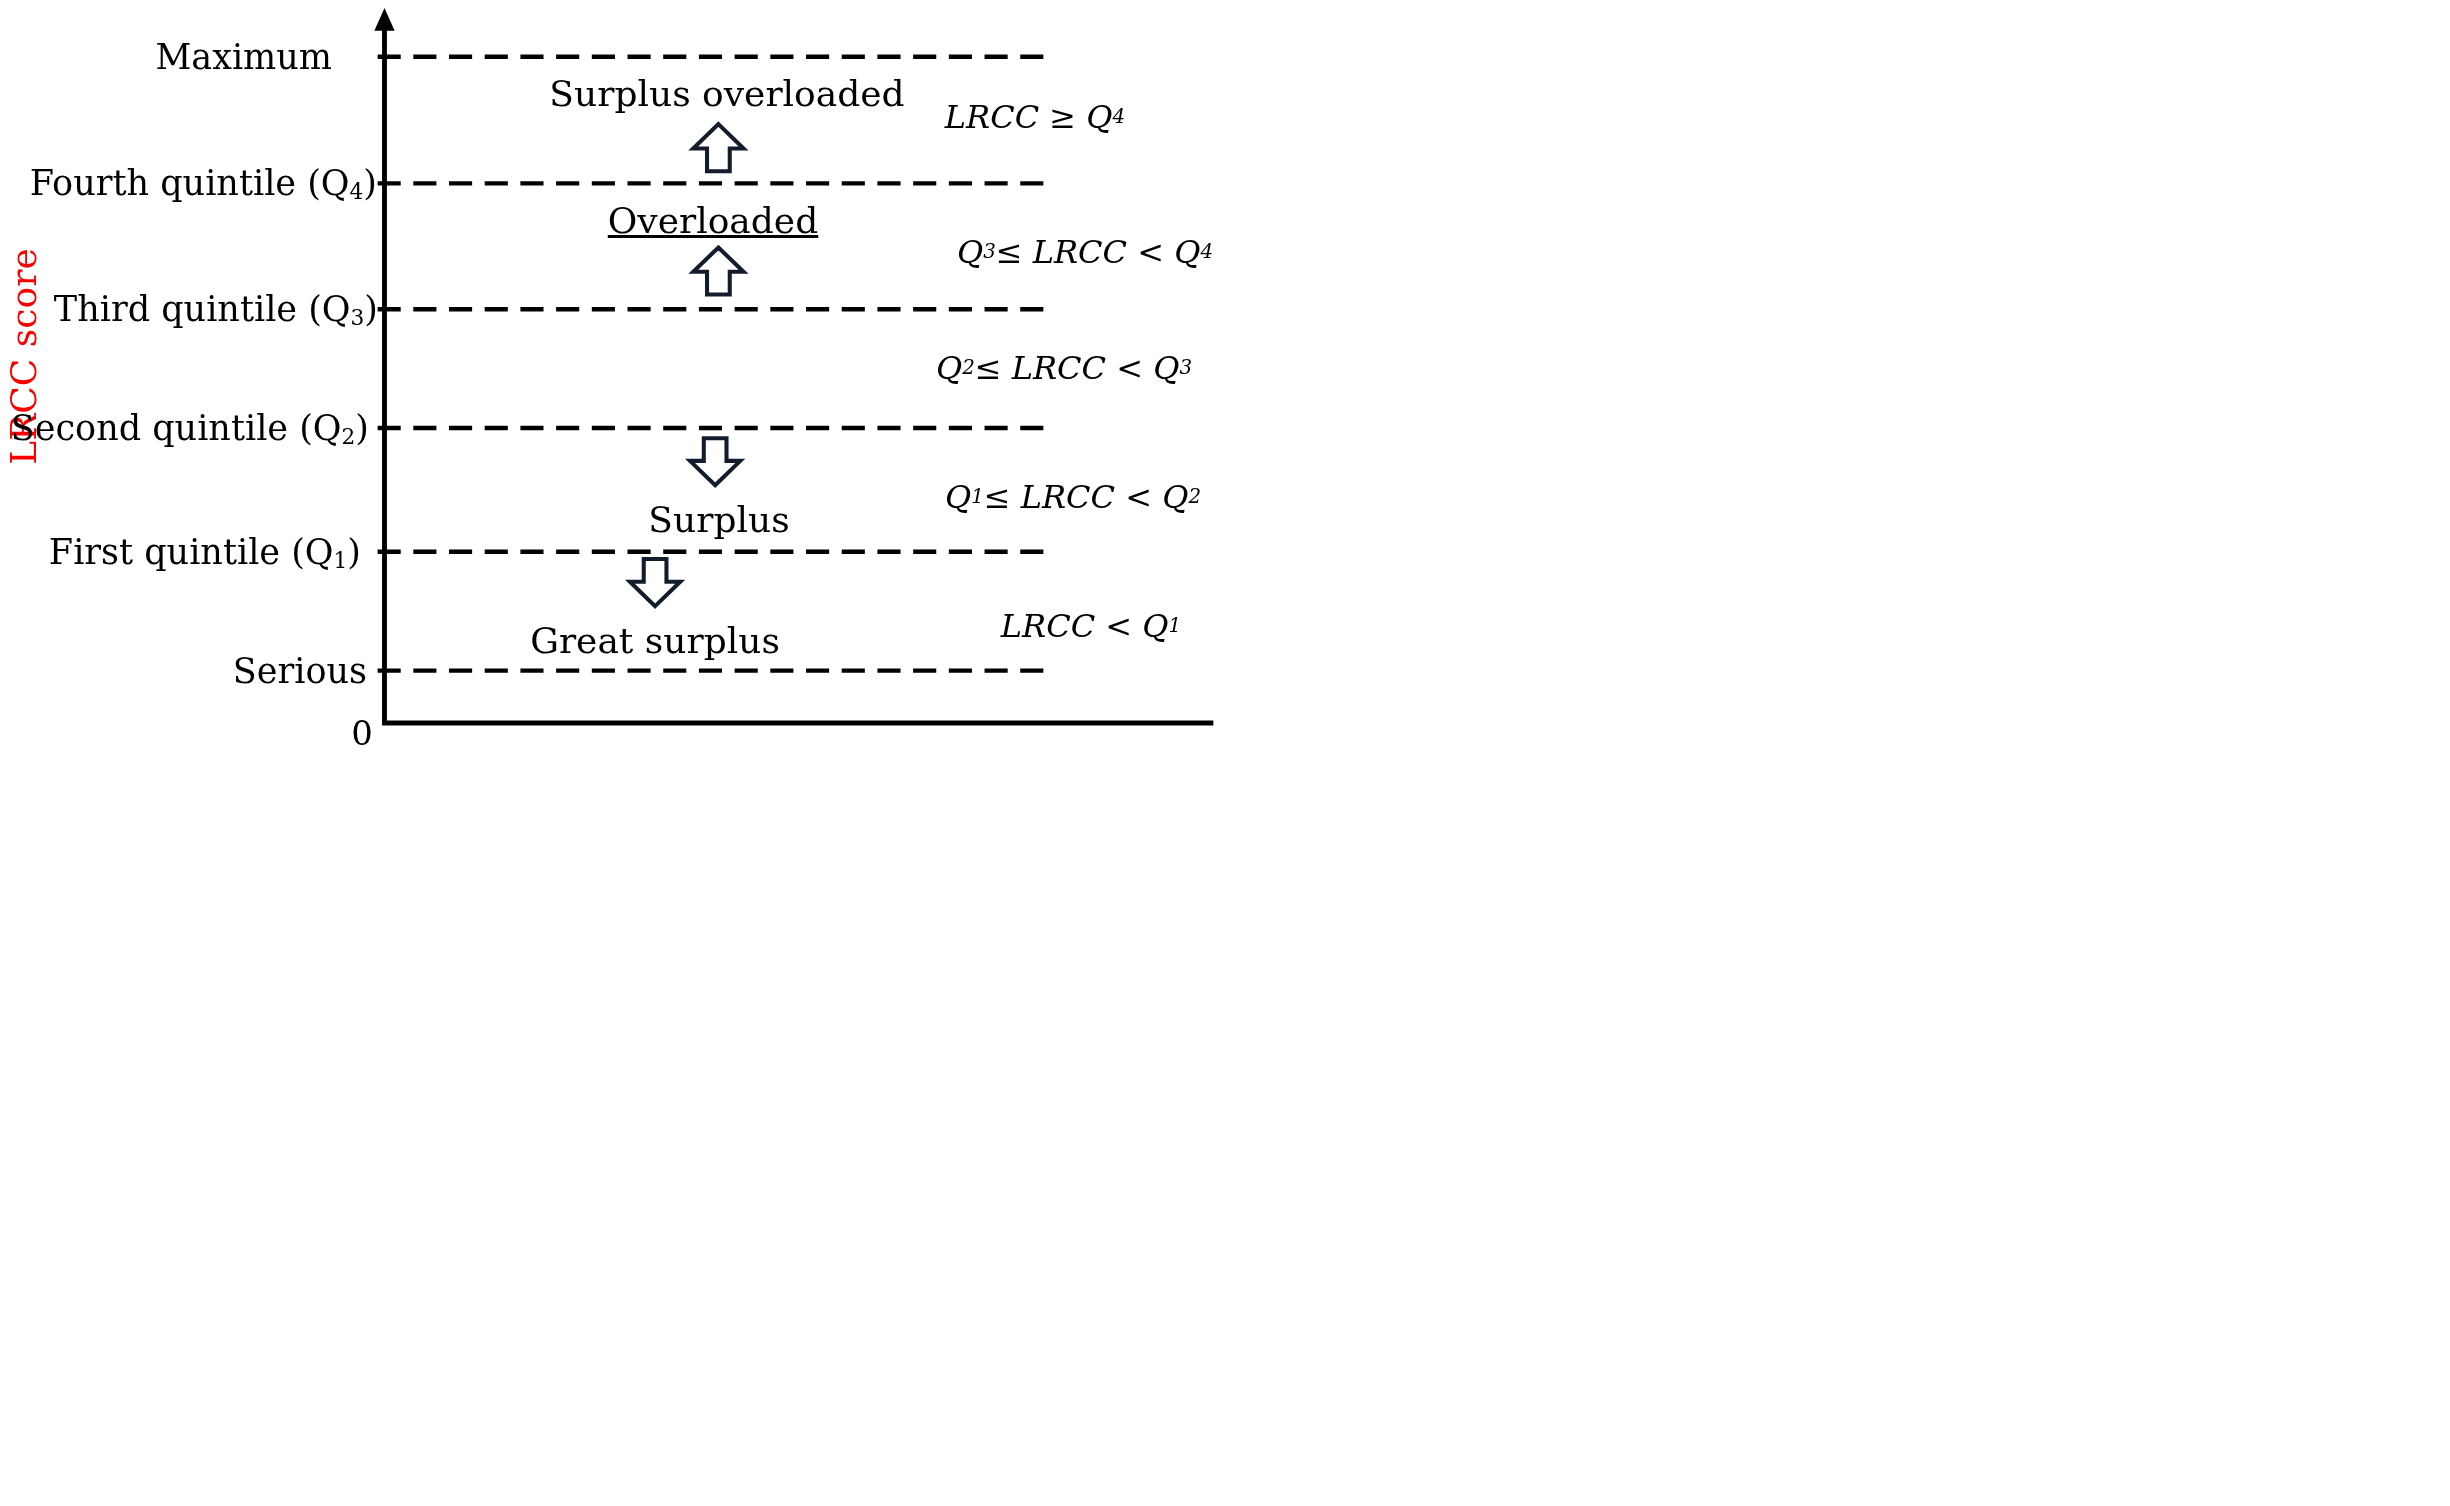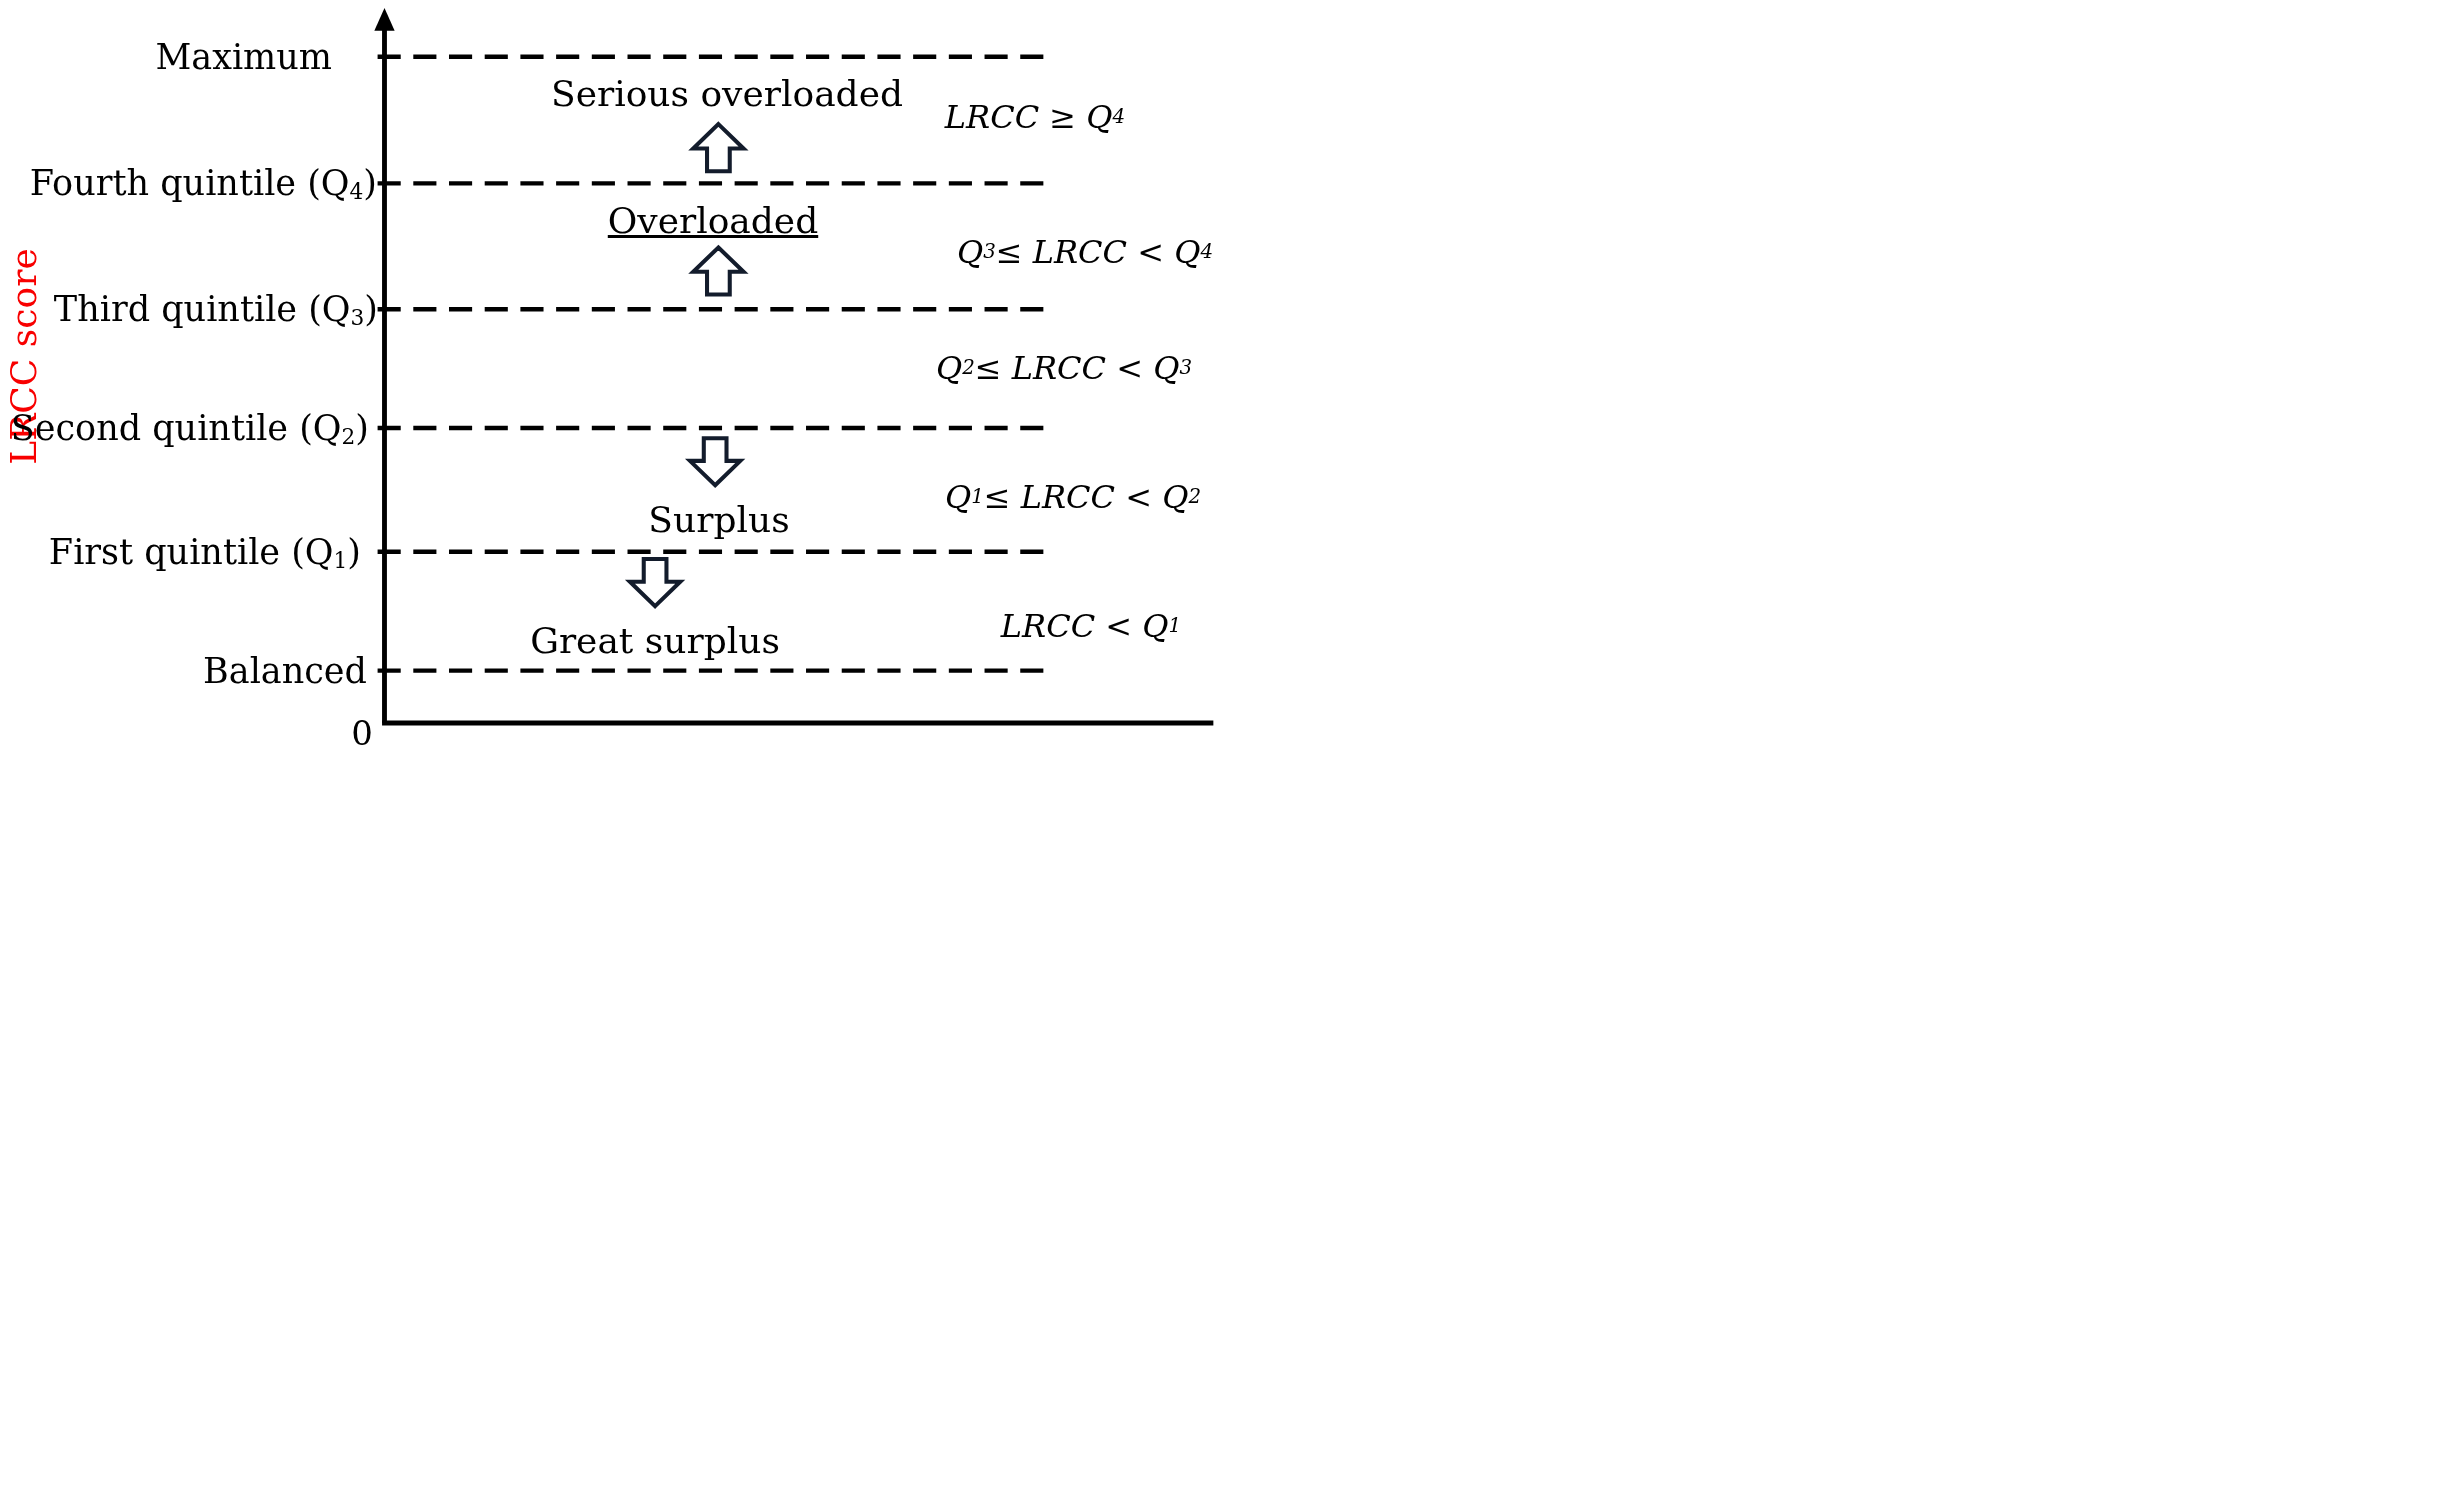--- a/index.html
+++ b/index.html
@@ -38,25 +38,25 @@
     <path d="M0 29 L31 -1 L14 -1 L14 -29 L-14 -29 L-14 -1 L-31 -1 Z" transform="translate(807,718)" stroke-width="5" fill="#ffffff" stroke="#131c2c"></path>
   </svg>
 
   <div class="y-title" style="left: -139px; top: 334px; color: rgb(248, 0, 0);">LRCC score</div>
 
   <div class="tick-label" style="right:893px;top:31px;">Maximum</div>
   <div class="tick-label" style="right:848px;top:157px;">Fourth quintile (Q<sub>4</sub>)</div>
   <div class="tick-label" style="right:847px;top:283px;">Third quintile (Q<sub>3</sub>)</div>
   <div class="tick-label" style="right:856px;top:402px;">Second quintile (Q<sub>2</sub>)</div>
   <div class="tick-label" style="right:864px;top:526px;">First quintile (Q<sub>1</sub>)</div>
-  <div class="tick-label" style="right:858px;top:645px;">Balanced</div>
+  <div class="tick-label" style="right:858px;top:645px;">Serious</div>
 
   <div class="origin-label" style="right:852px;top:711px;">0</div>
 
-  <div class="zone-label" style="left:524px;top:71px;">Serious overloaded</div>
+  <div class="zone-label" style="left:524px;top:71px;">Surplus overloaded</div>
   <div class="zone-label" style="left:510px;top:198px;text-decoration:underline;">Overloaded</div>
   <div class="zone-label" style="left:516px;top:497px;">Surplus</div>
   <div class="zone-label" style="left:452px;top:618px;">Great surplus</div>
 
   <div class="cond" style="left:840px;top:92px;">LRCC ≥ Q<sub>4</sub></div>
   <div class="cond" style="left:890px;top:227px;">Q<sub>3</sub> ≤ LRCC &lt; Q<sub>4</sub></div>
   <div class="cond" style="left:869px;top:343px;">Q<sub>2</sub> ≤ LRCC &lt; Q<sub>3</sub></div>
   <div class="cond" style="left:878px;top:472px;">Q<sub>1</sub> ≤ LRCC &lt; Q<sub>2</sub></div>
   <div class="cond" style="left:896px;top:601px;">LRCC &lt; Q<sub>1</sub></div>
 

